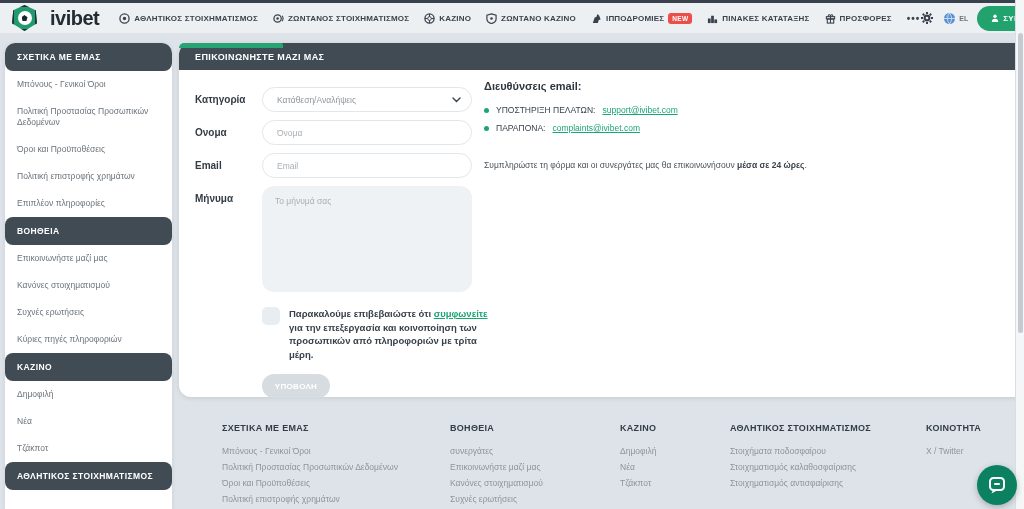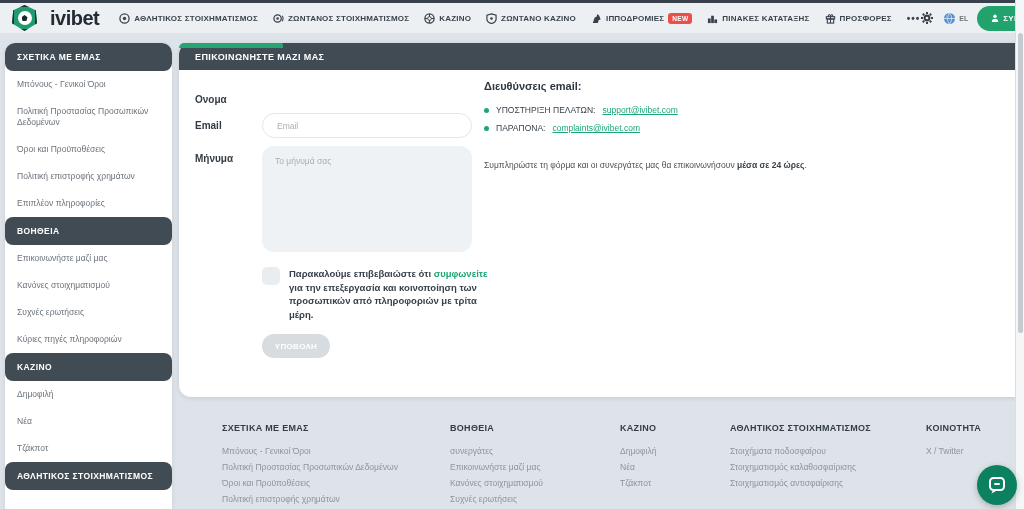--- a/index.html
+++ b/index.html
@@ -64,21 +64,21 @@
   .select-value { font-size:8.5px; color:#8f979e; flex:1; }
   .tinput { width:210px; height:25px; border:1px solid #e2e7eb; border-radius:13px;
     padding:0 14px; font-size:8.5px; color:#4a525a; font-family:inherit; background:#fff; outline:none; }
   .tinput::placeholder { color:#a8afb6; }
   .tarea { width:210px; height:106px; background:#eef2f5; border:none; border-radius:12px;
     padding:10px 13px; font-size:8.5px; color:#4a525a; font-family:inherit; resize:none; outline:none; }
   .tarea::placeholder { color:#a8afb6; }
   .consent { display:flex; gap:9px; margin:15px 0 0 67px; width:235px; }
   .checkbox { width:18px; height:18px; background:#e8edf2; border-radius:5px; flex:none; cursor:pointer; }
   .consent-text { font-size:9.5px; font-weight:700; color:#39424c; line-height:13.5px; width:200px; }
-  .consent-link { color:#1ba673; cursor:pointer; }
+  .consent-link { color:#1ba673; text-decoration:underline; cursor:pointer; }
   .submit-btn { margin:13px 0 0 67px; width:68px; height:24px; border:none; border-radius:12px;
     background:#d7dce1; color:#fff; font-size:8px; font-weight:700; letter-spacing:.3px;
     font-family:inherit; cursor:not-allowed; }
 
   .emails { position:absolute; left:305px; top:37px; width:500px; }
   .emails-title { font-size:11px; font-weight:700; color:#2e363f; margin-bottom:13px; }
   .email-row { display:flex; align-items:center; gap:7px; margin-bottom:8px; }
   .gdot { width:5px; height:5px; border-radius:50%; background:#1ba673; flex:none; }
   .email-label { font-size:8.5px; color:#39424c; }
   .email-link { font-size:8.5px; color:#1ba673; text-decoration:underline; cursor:pointer; }
@@ -241,21 +241,33 @@
 </aside>
 
 <section class="main-card">
   <div class="main-header">
     <span class="green-tab"></span>
     <span class="main-header-title">ΕΠΙΚΟΙΝΩΝΗΣΤΕ ΜΑΖΙ ΜΑΣ</span>
   </div>
 
   <div class="form">
     <div class="frow">
+      <label class="flabel">Κατηγορία</label>
+      <div class="select-box">
+        <span class="select-value">Κατάθεση/Αναλήψεις</span>
+        <span class="icon">
+          <svg width="9" height="6" viewBox="0 0 9 6">
+              <path d="M1 1l3.5 3.5L8 1" fill="none" stroke="#39424c" stroke-width="1.4" stroke-linecap="round"></path>
+            </svg>
+        </span>
+      </div>
+    </div>
+    <div class="frow">
       <label class="flabel">Ονομα</label>
+      <input class="tinput" type="text" placeholder="Όνομα" style="">
     </div>
     <div class="frow">
       <label class="flabel">Email</label>
       <input class="tinput" type="text" placeholder="Email" style="">
     </div>
     <div class="frow">
       <label class="flabel">Μήνυμα</label>
       <textarea class="tarea" placeholder="Το μήνυμά σας" style=""></textarea>
     </div>
     <div class="consent">

